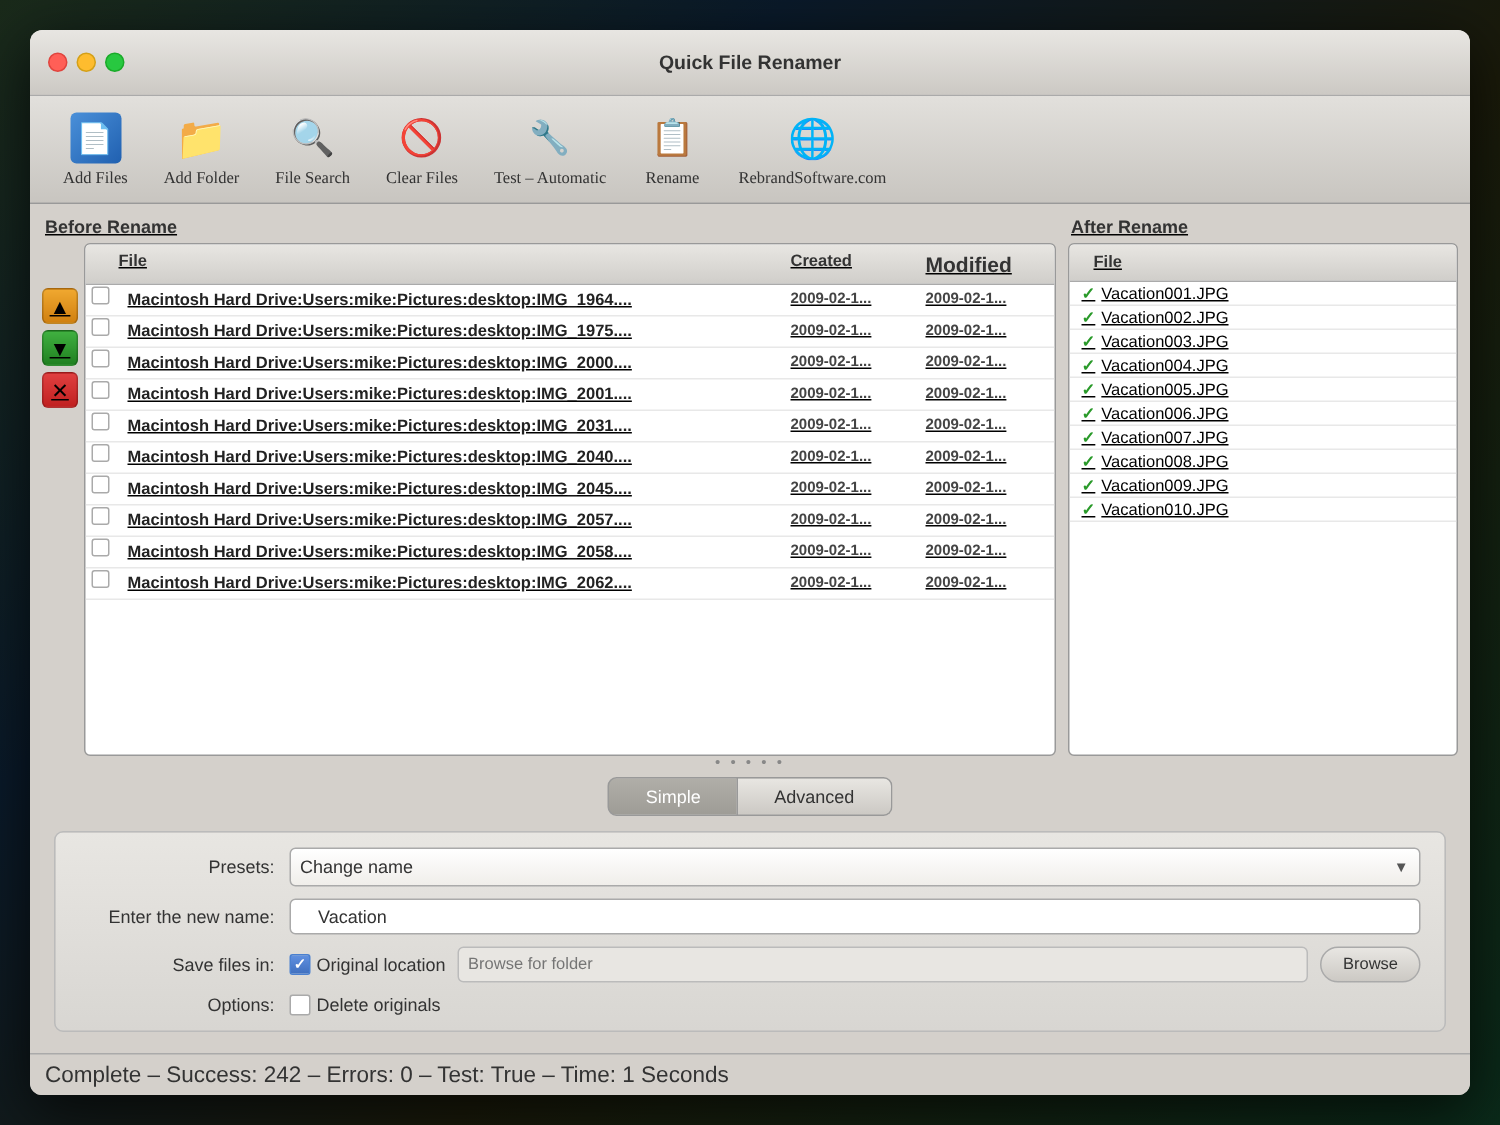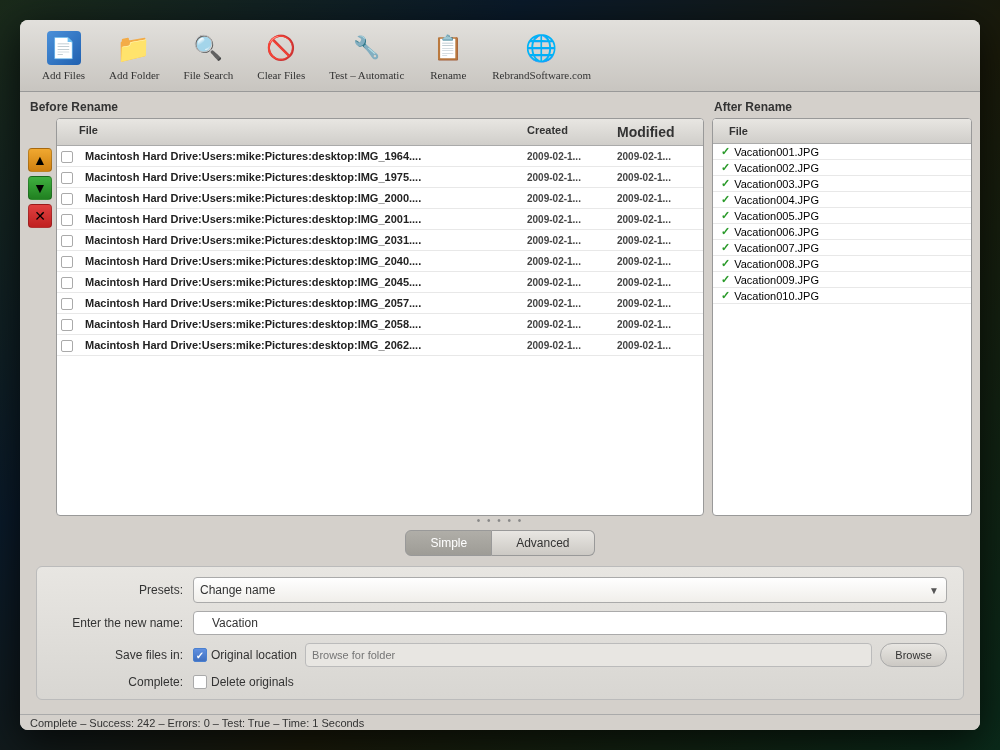--- a/index.html
+++ b/index.html
@@ -95,20 +95,21 @@
       display: flex;
       flex-direction: column;
       background: #d4d0cb;
       padding: 8px;
     }
     
     .file-panels {
       display: flex;
       gap: 8px;
       flex: 1;
+      text-decoration: underline;
     }
     .panel-section {
       display: flex;
       flex-direction: column;
       flex: 1;
     }
     .panel-label {
       font-size: 12px;
       font-weight: 600;
       color: #333;
@@ -157,21 +158,21 @@
     }
     .col-file { flex: 1; padding: 3px 8px; font-size: 11px; font-weight: 600; color: #333; }
     .col-created { width: 90px; padding: 3px 4px; font-size: 11px; font-weight: 600; color: #333; }
     .col-modified { width: 90px; padding: 3px 4px; font-size: 14px; font-weight: 600; color: #333; }
     .file-table-body {
       flex: 1;
       overflow-y: auto;
     }
     .file-row {
       display: flex;
-      align-items: flex-end;
+      align-items: flex-start;
       border-bottom: 1px solid #e8e8e8;
       padding: 1px 0;
     }
     .file-row .check { width: 20px; text-align: center; font-size: 10px; }
     .file-row .col-file { font-size: 11px; color: #222; overflow: hidden; text-overflow: ellipsis; white-space: nowrap; }
     .file-row .col-created { font-size: 10px; color: #444; }
     .file-row .col-modified { font-size: 10px; color: #444; }
     
     .after-panel-wrap {
       flex: 0 0 260px;
@@ -323,27 +324,27 @@
       padding: 0 14px;
       border: 1px solid #aaa;
       border-radius: 12px;
       background: linear-gradient(180deg, #e8e6e2 0%, #ccc9c4 100%);
       font-size: 11px;
       color: #333;
       cursor: pointer;
     }
     
     .status-bar {
-      height: 16px;
+      height: 28px;
       background: #d4d0cb;
       border-top: 1px solid #aaa;
       display: flex;
       align-items: center;
       padding: 0 10px;
-      font-size: 11px;
+      font-size: 15px;
       color: #333;
     }
     
     .icon-add-files {
       background: linear-gradient(135deg, #4a90d9 0%, #2060b0 100%);
       border-radius: 4px;
       width: 34px;
       height: 34px;
       display: flex;
       align-items: center;
@@ -391,20 +392,28 @@
       background: #fff;
       border-radius: 2px;
       display: inline-flex;
     }
   </style>
 </head>
 <body>
 
 <div class="window">
 
+  <div class="title-bar">
+    <div class="traffic-lights">
+      <div class="traffic-light tl-close"></div>
+      <div class="traffic-light tl-min"></div>
+      <div class="traffic-light tl-max"></div>
+    </div>
+    <span class="title-bar-title">Quick File Renamer</span>
+  </div>
 
   <div class="toolbar">
     <div class="tool-btn">
       <div class="icon-wrap">
         <div class="icon-add-files">📄</div>
       </div>
       <span class="label">Add Files</span>
     </div>
     <div class="tool-btn">
       <div class="icon-wrap">
@@ -616,21 +625,21 @@
             <label class="checkbox-label">
               <span class="checkbox-blue">✓</span>
               <span>Original location</span>
             </label>
             <input type="text" class="browse-input" id="browse-input" placeholder="Browse for folder" style="">
             <button class="browse-btn">Browse</button>
           </div>
         </div>
 
         <div class="form-row">
-          <div class="form-label">Complete:</div>
+          <div class="form-label">Options:</div>
           <label class="checkbox-label">
             <span class="checkbox-empty"></span>
             <span>Delete originals</span>
           </label>
         </div>
       </div>
     </div>
   </div>
 
   <div class="status-bar">

